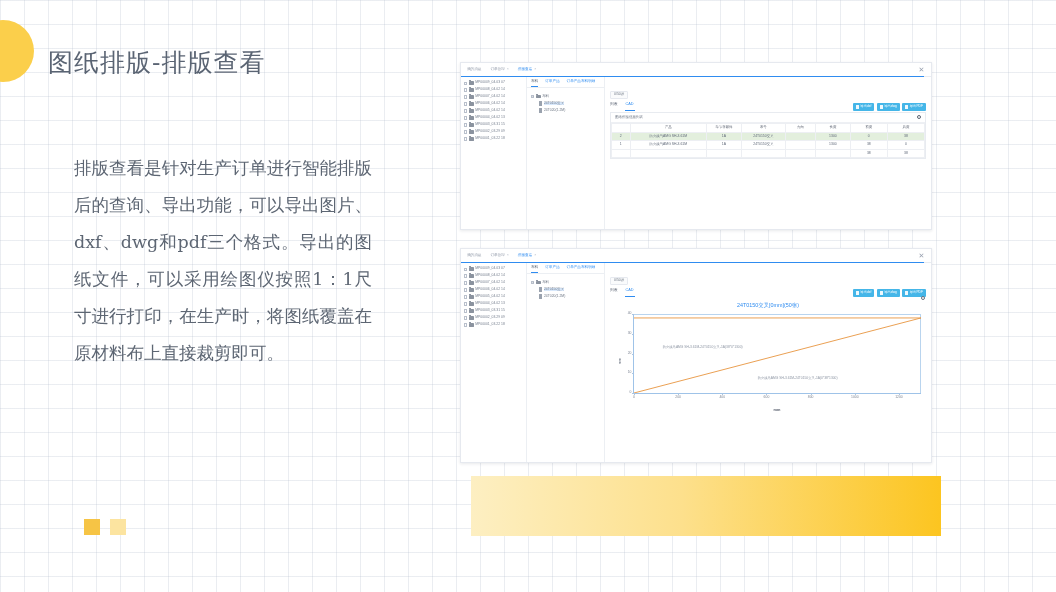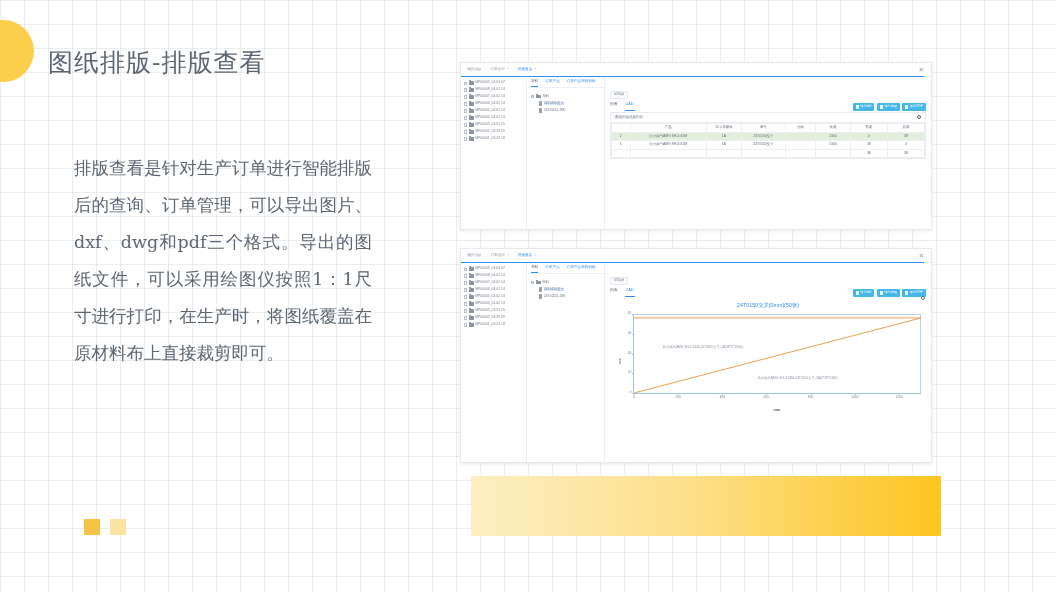--- a/index.html
+++ b/index.html
@@ -311,21 +311,21 @@
   }
 </style>
 </head>
 <body>
 
 <div id="deco-circle"></div>
 <div id="deco-sq-a"></div>
 <div id="deco-sq-b"></div>
 
 <div id="page-title">图纸排版-排版查看</div>
-<div id="body-copy">排版查看是针对生产订单进行智能排版后的查询、订单管理，可以导出图片、dxf、dwg和pdf三个格式。导出的图纸文件，可以采用绘图仪按照1：1尺寸进行打印，在生产时，将图纸覆盖在原材料布上直接裁剪即可。</div>
+<div id="body-copy">排版查看是针对生产订单进行智能排版后的查询、导出功能，可以导出图片、dxf、dwg和pdf三个格式。导出的图纸文件，可以采用绘图仪按照1：1尺寸进行打印，在生产时，将图纸覆盖在原材料布上直接裁剪即可。</div>
 
 <div id="footer-band"></div>
 
 <div class="panel" id="panel-top">
 
   <div class="app-tabbar">
     <div class="app-tab">
       <span>我的消息</span>
     </div>
     <div class="app-tab">

